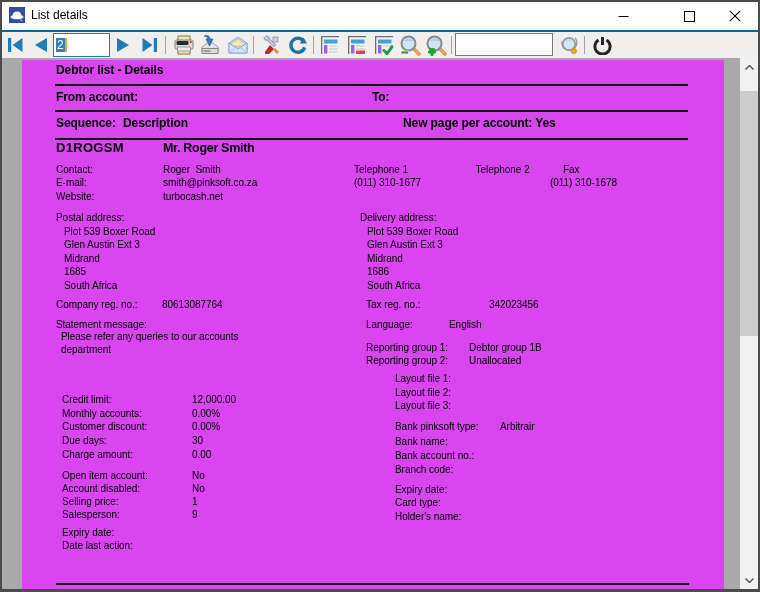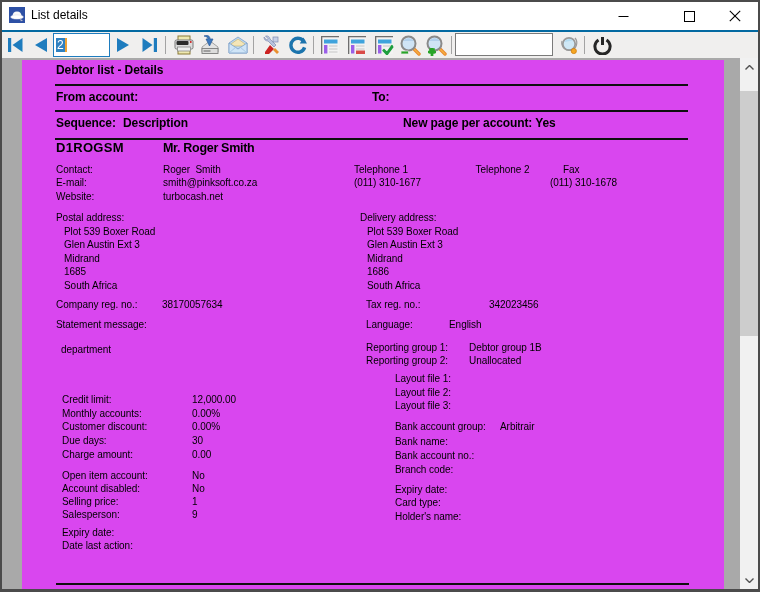--- a/index.html
+++ b/index.html
@@ -255,25 +255,26 @@
       <div class="t s" style="left:42px; top:220.8px;">South Africa</div>
 
       <div class="t s b" style="left:338px; top:153.4px;">Delivery address:</div>
       <div class="t s" style="left:345px; top:166.8px;">Plot 539 Boxer Road</div>
       <div class="t s" style="left:345px; top:180.3px;">Glen Austin Ext 3</div>
       <div class="t s" style="left:345px; top:193.8px;">Midrand</div>
       <div class="t s" style="left:345px; top:207.3px;">1686</div>
       <div class="t s" style="left:345px; top:220.8px;">South Africa</div>
 
       <div class="t s b" style="left:34px; top:240px;">Company reg. no.:</div>
-      <div class="t s" style="left:140px; top:240px;">38170057634</div>
+      <div class="t s" style="left:140px; top:240px;">80613087764</div>
       <div class="t s b" style="left:344px; top:240px;">Tax reg. no.:</div>
       <div class="t s" style="left:467px; top:240px;">342023456</div>
 
       <div class="t s b" style="left:34px; top:260px;">Statement message:</div>
+      <div class="t s" style="left:39px; top:271.8px;">Please refer any queries to our accounts</div>
       <div class="t s" style="left:39px; top:285.3px;">department</div>
 
       <div class="t s b" style="left:344px; top:260px;">Language:</div>
       <div class="t s" style="left:427px; top:260px;">English</div>
 
       <div class="t s b" style="left:344px; top:282.8px;">Reporting group 1:</div>
       <div class="t s" style="left:447px; top:282.8px;">Debtor group 1B</div>
       <div class="t s b" style="left:344px; top:295.8px;">Reporting group 2:</div>
       <div class="t s" style="left:447px; top:295.8px;">Unallocated</div>
 
@@ -285,21 +286,21 @@
       <div class="t s" style="left:170px; top:335px;">12,000.00</div>
       <div class="t s b" style="left:40px; top:348.8px;">Monthly accounts:</div>
       <div class="t s" style="left:170px; top:348.8px;">0.00%</div>
       <div class="t s b" style="left:40px; top:362.5px;">Customer discount:</div>
       <div class="t s" style="left:170px; top:362.5px;">0.00%</div>
       <div class="t s b" style="left:40px; top:376.2px;">Due days:</div>
       <div class="t s" style="left:170px; top:376.2px;">30</div>
       <div class="t s b" style="left:40px; top:389.8px;">Charge amount:</div>
       <div class="t s" style="left:170px; top:389.8px;">0.00</div>
 
-      <div class="t s b" style="left:373px; top:362px;">Bank account group:</div>
+      <div class="t s b" style="left:373px; top:362px;">Bank pinksoft type:</div>
       <div class="t s" style="left:478px; top:362px;">Arbitrair</div>
       <div class="t s b" style="left:373px; top:377px;">Bank name:</div>
       <div class="t s b" style="left:373px; top:391.3px;">Bank account no.:</div>
       <div class="t s b" style="left:373px; top:404.8px;">Branch code:</div>
 
       <div class="t s b" style="left:40px; top:410.9px;">Open item account:</div>
       <div class="t s" style="left:170px; top:410.9px;">No</div>
       <div class="t s b" style="left:40px; top:424px;">Account disabled:</div>
       <div class="t s" style="left:170px; top:424px;">No</div>
       <div class="t s b" style="left:40px; top:437px;">Selling price:</div>

